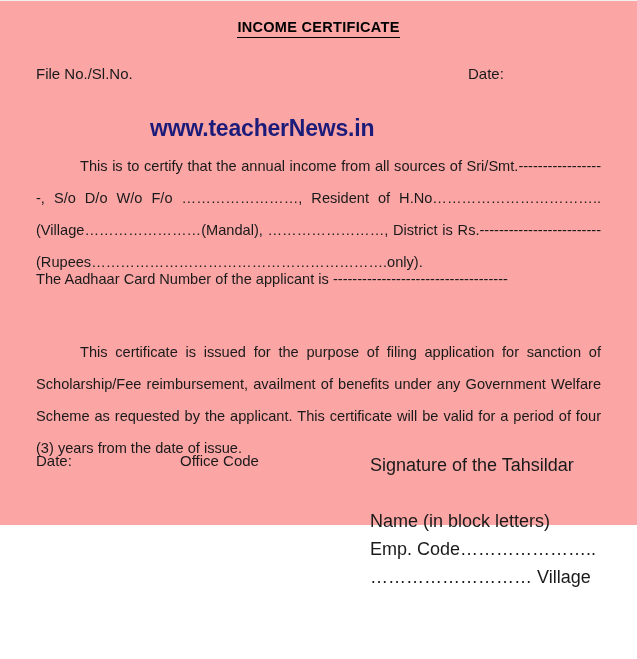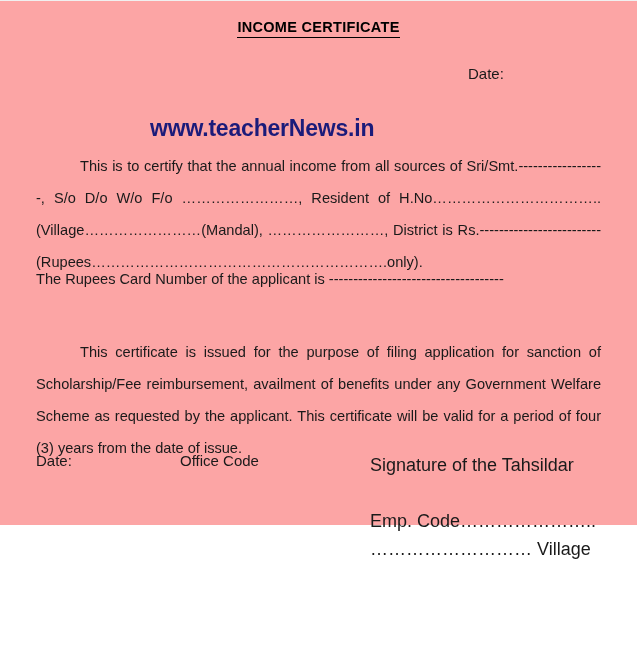--- a/index.html
+++ b/index.html
@@ -150,40 +150,42 @@
 <div id="page">
 
   <div class="top-strip"></div>
 
   <div class="doc">
 
     <div class="title-row">
       <span class="title">INCOME CERTIFICATE</span>
     </div>
 
+    <div class="fileno">File No./Sl.No.</div>
 
     <div class="date-top">Date:</div>
 
     <div class="watermark">www.teacherNews.in</div>
 
     <div class="para p1">
       <span class="indent"></span><span>This is to certify that the annual income from all sources of Sri/Smt.------------------, S/o  D/o  W/o  F/o  ……………………, Resident of H.No…………………………….. (Village……………………(Mandal), ……………………, District is Rs.-------------------------(Rupees…………………………………………………….only).</span>
     </div>
 
-    <div class="aadhaar">The Rupees Card Number of the applicant is ------------------------------------</div>
+    <div class="aadhaar">The Aadhaar Card Number of the applicant is ------------------------------------</div>
 
     <div class="para p2">
       <span class="indent"></span><span>This certificate is issued for the purpose of filing application for sanction of Scholarship/Fee reimbursement, availment of benefits under any Government Welfare Scheme as requested by the applicant. This certificate will be valid for a period of four (3) years from the date of issue.</span>
     </div>
 
     <div class="sig-date">Date:</div>
 
     <div class="sig-seal">Office Code</div>
 
     <div class="sig-col">
       <div class="l1">Signature of the Tahsildar</div>
       <div class="spacer"></div>
+      <div class="l-name">Name (in block letters)</div>
       <div class="l-emp">Emp. Code…………………..</div>
       <div class="l-mandal">……………………… Village</div>
     </div>
 
   </div>
 </div>
 
 </body></html>

